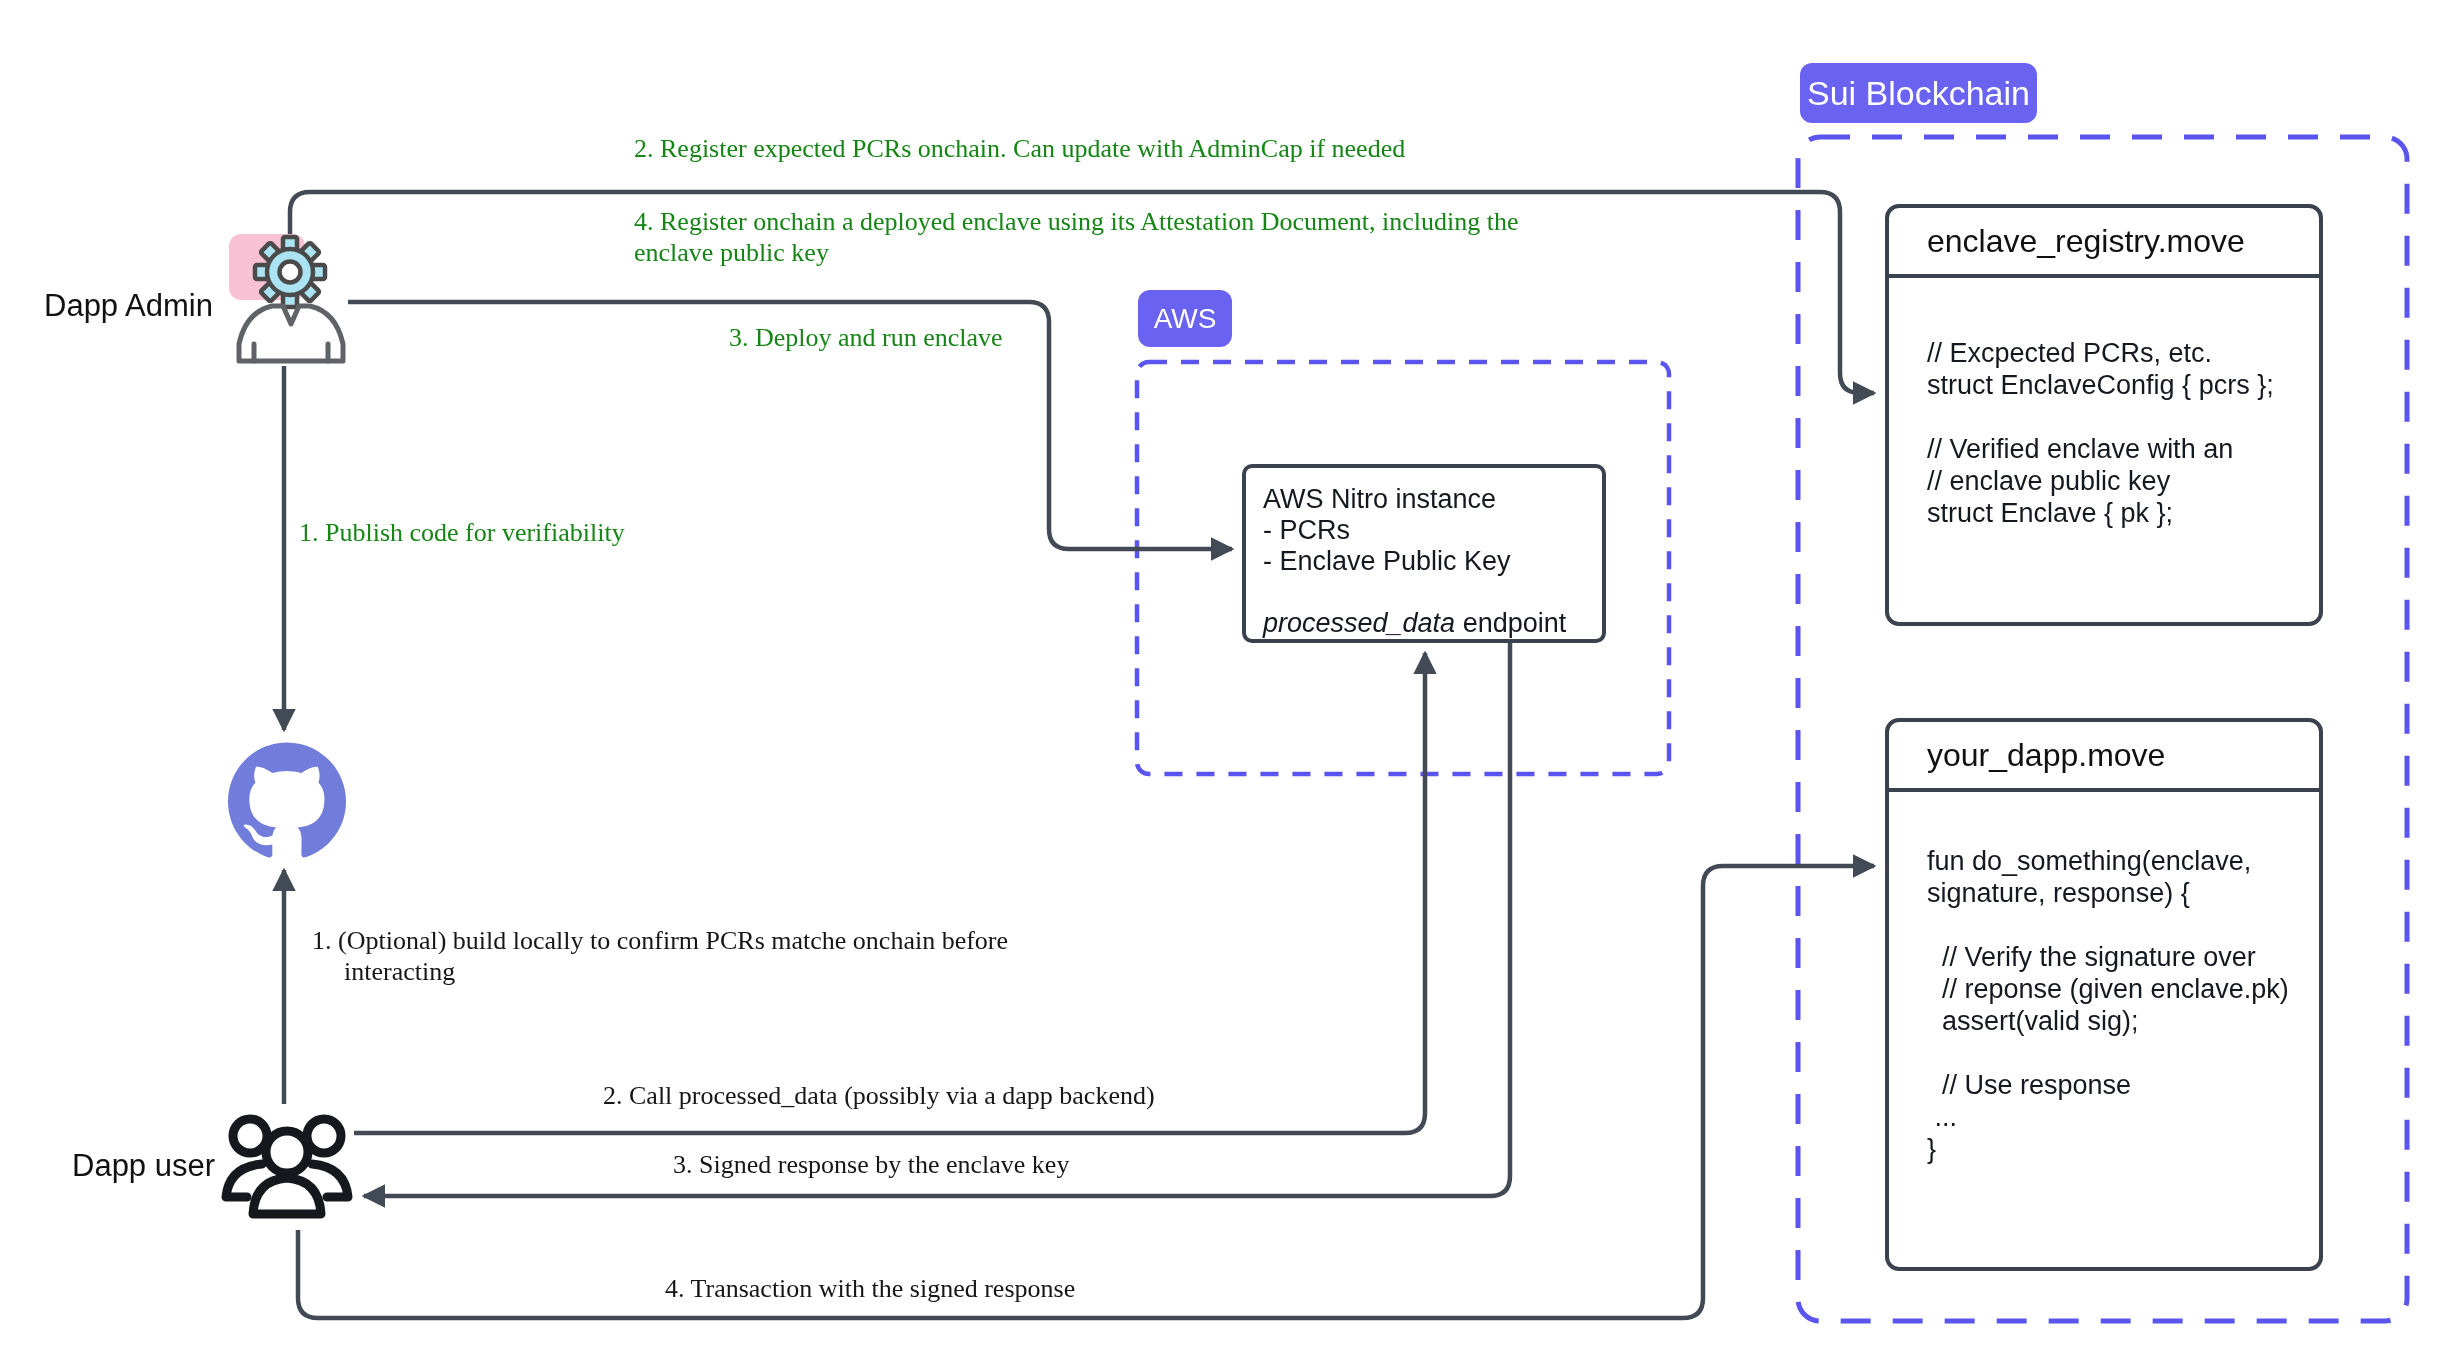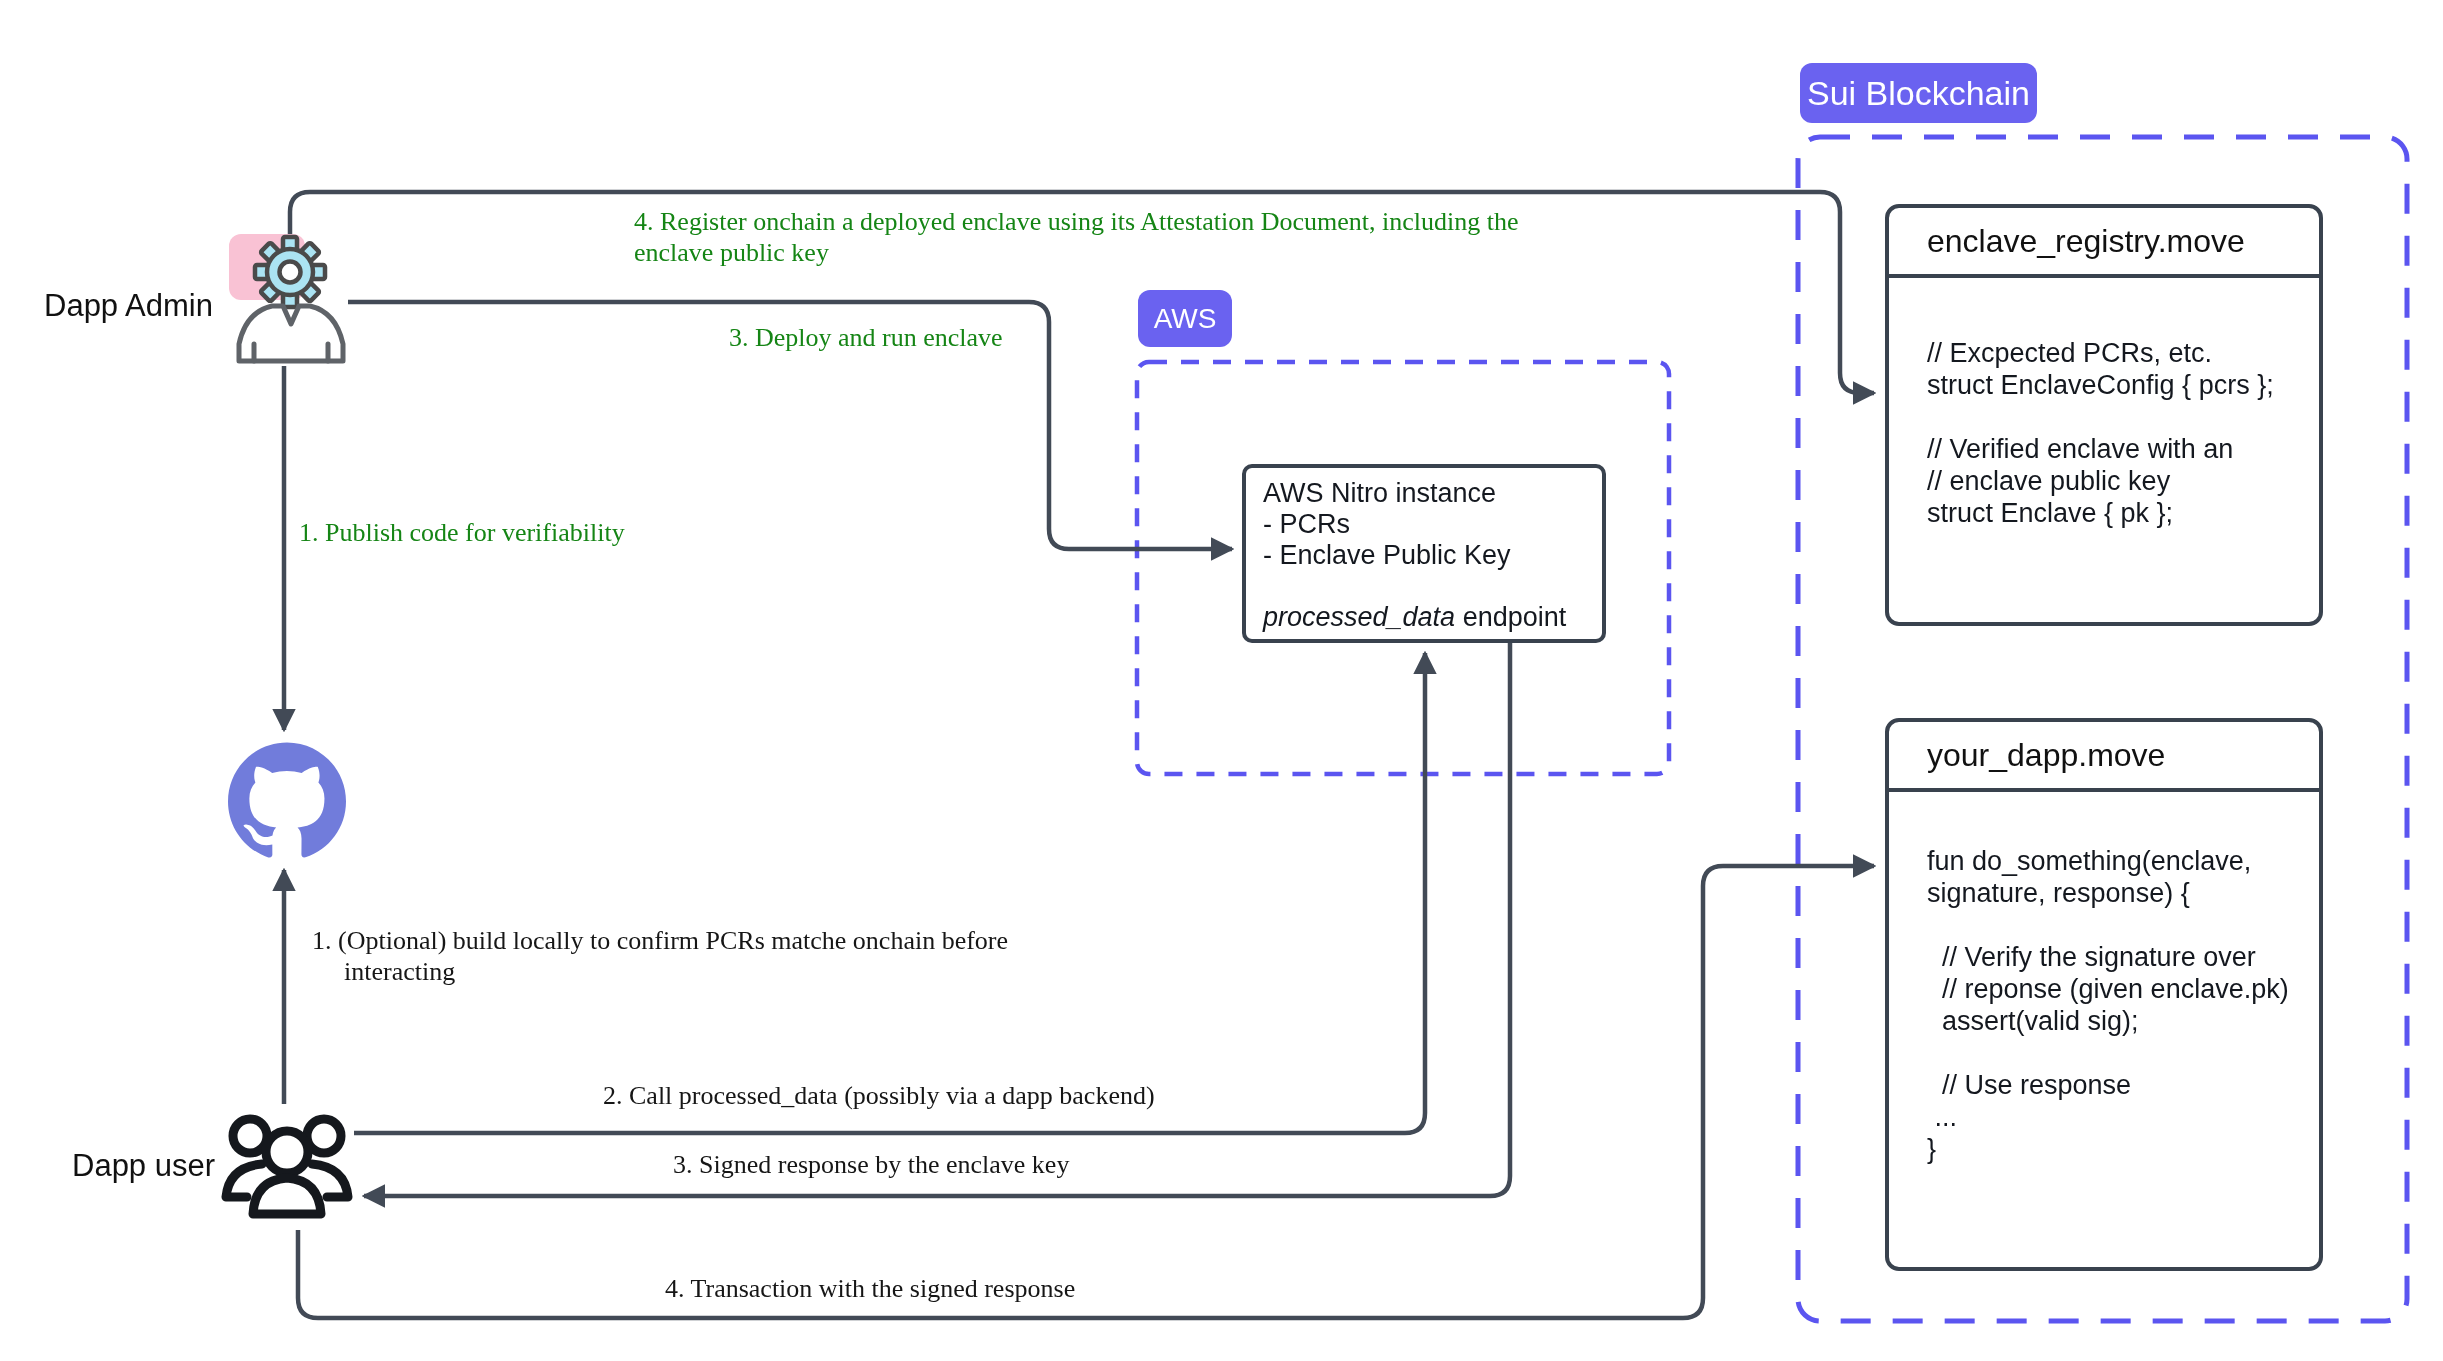--- a/index.html
+++ b/index.html
@@ -34,21 +34,21 @@
   
   .badge{position:absolute;background:var(--accent_purple);color:#fff;border-radius:12px;
     display:flex;align-items:center;justify-content:center;font-size:33px;white-space:nowrap;text-align:center;}
 
   
   .code-box{position:absolute;background:#fff;border:4px solid var(--line_dark);border-radius:14px;box-sizing:border-box;}
   .box-title{height:66px;line-height:66px;padding-left:38px;border-bottom:4px solid var(--line_dark);
     font-size:32px;color:#111;white-space:pre;}
   .box-body{padding-left:38px;font-size:27px;line-height:32px;color:#14181F;}
   .code-line{white-space:pre;min-height:32px;}
-  .nitro-body{padding:10px 0 0 17px;font-size:27px;line-height:31px;color:#14181F;}
+  .nitro-body{padding:16px 0 0 17px;font-size:27px;line-height:31px;color:#14181F;}
   .nitro-body .code-line{min-height:31px;}
   .italic{font-style:italic;}
 </style>
 </head>
 <body>
 
 <div class="stage">
 
   <svg class="layer">
     <defs>
@@ -102,20 +102,21 @@
     <g style="fill:none;stroke:var(--user_black);stroke-width:9;stroke-linecap:round;stroke-linejoin:round">
       <circle cx="35" cy="31" r="17"></circle>
       <circle cx="109" cy="31" r="17"></circle>
       <path d="M11 92 Q14 62 47 59 M11 92 L32 92"></path>
       <path d="M133 92 Q130 62 97 59 M133 92 L112 92"></path>
       <circle cx="72" cy="47" r="21" style="fill:#ffffff"></circle>
       <path d="M38 109 Q40 75 72 73 Q104 75 106 109 L38 109" style="fill:#ffffff"></path>
     </g>
   </svg>
 
+  <div class="note green" style="left:634px;top:133px;">2. Register expected PCRs onchain. Can update with AdminCap if needed</div>
   <div class="note green" style="left:634px;top:206px;">4. Register onchain a deployed enclave using its Attestation Document, including the</div>
   <div class="note green" style="left:634px;top:237px;">enclave public key</div>
   <div class="note green" style="left:729px;top:322px;">3. Deploy and run enclave</div>
   <div class="note green" style="left:299px;top:517px;">1. Publish code for verifiability</div>
 
   <div class="note black" style="left:312px;top:925px;">1. (Optional) build locally to confirm PCRs matche onchain before</div>
   <div class="note black" style="left:344px;top:956px;">interacting</div>
   <div class="note black" style="left:603px;top:1080px;">2. Call processed_data (possibly via a dapp backend)</div>
   <div class="note black" style="left:673px;top:1149px;">3. Signed response by the enclave key</div>
   <div class="note black" style="left:665px;top:1273px;">4. Transaction with the signed response</div>

